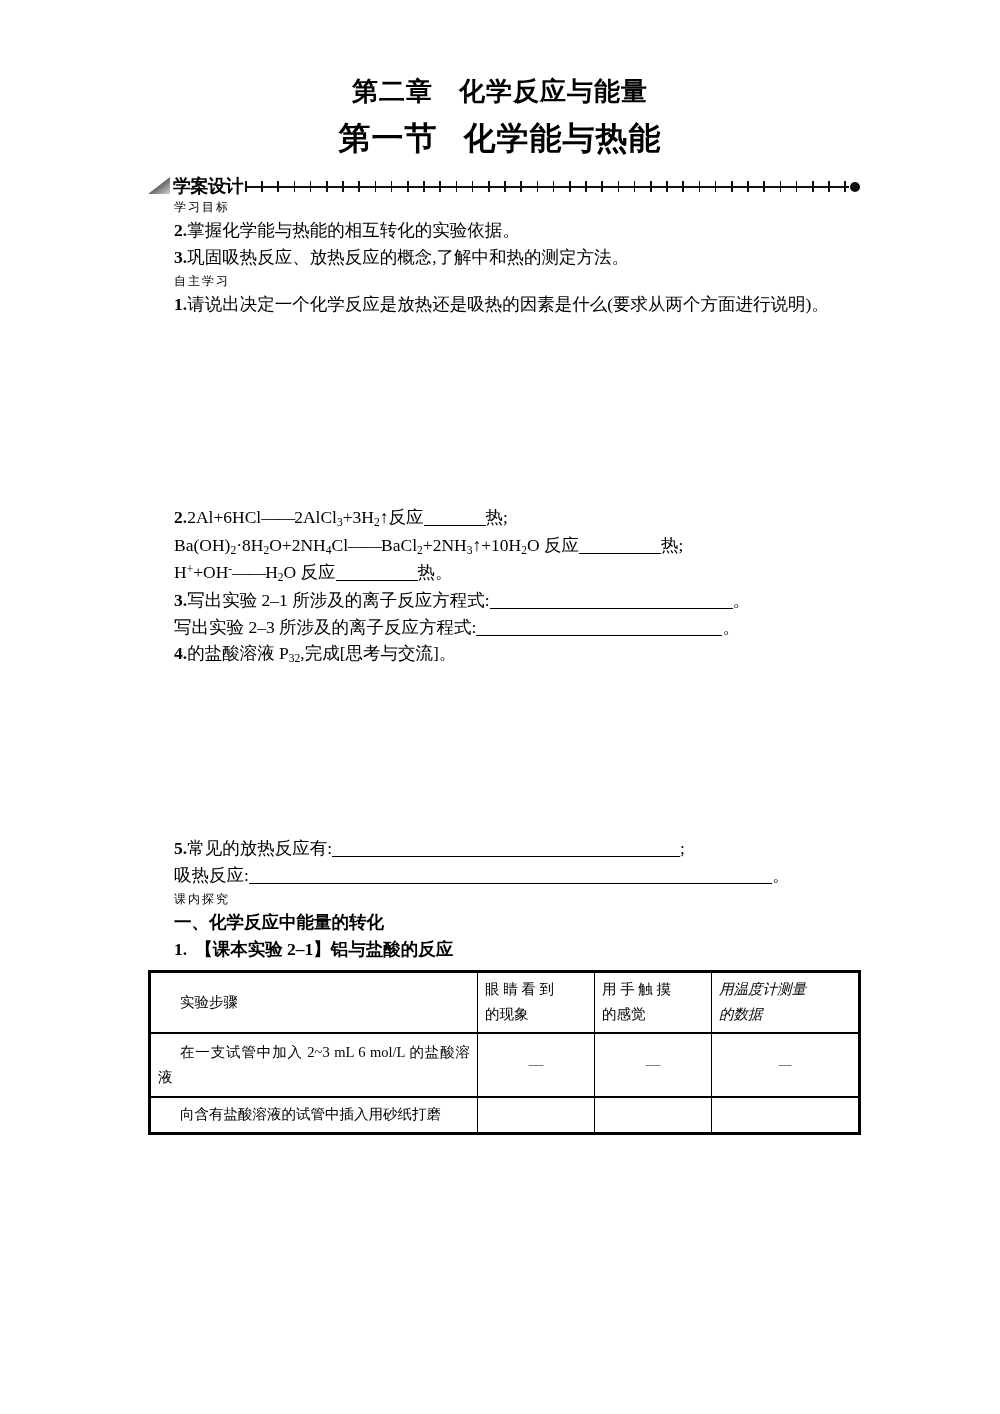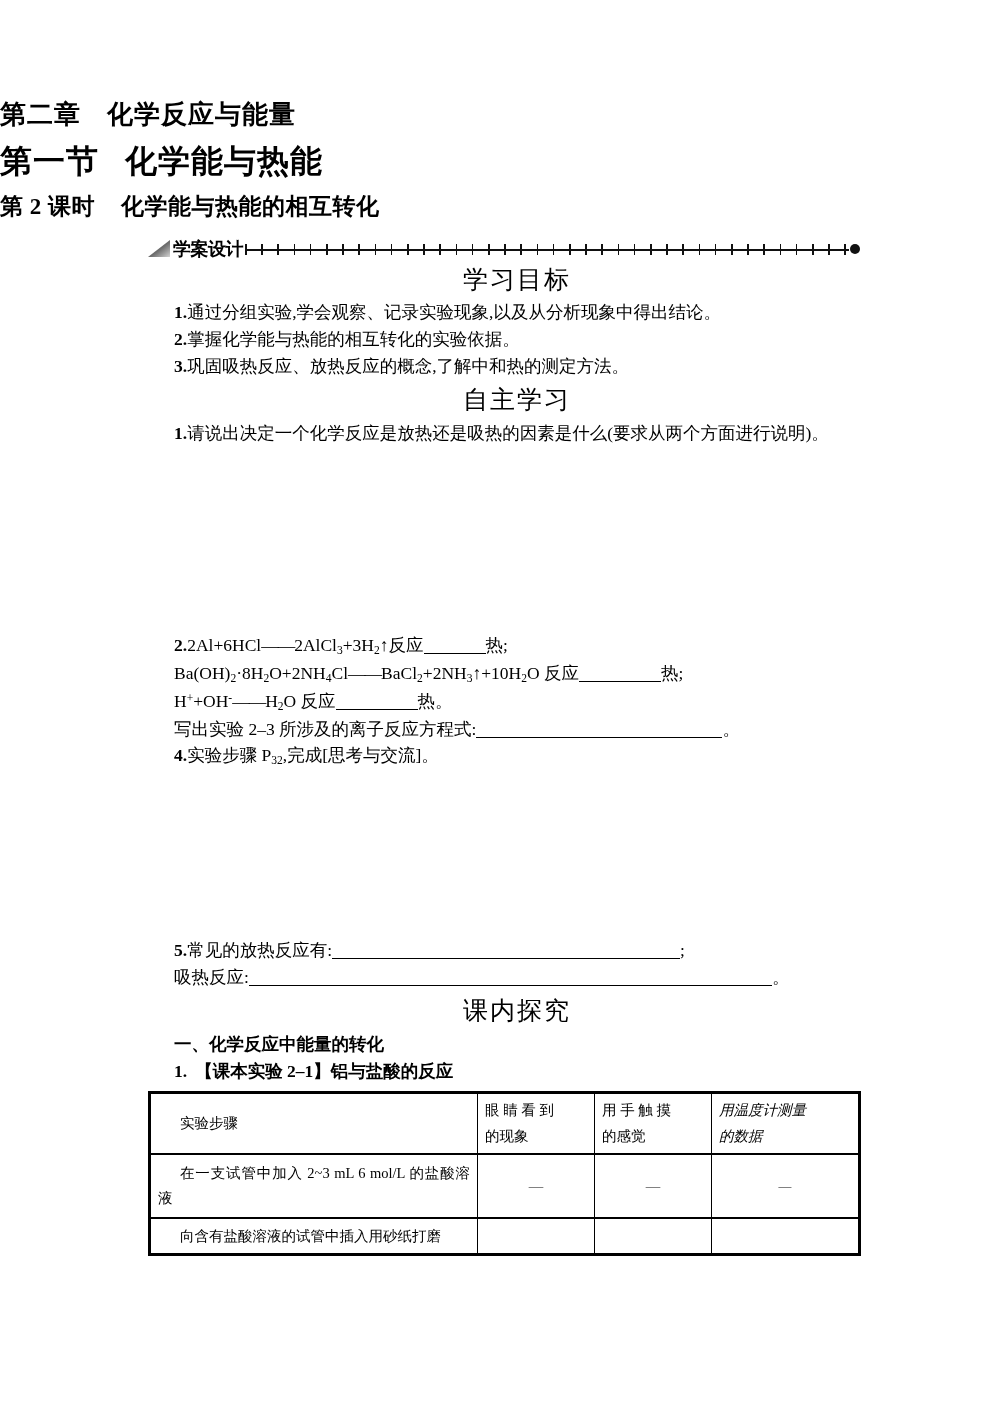--- a/index.html
+++ b/index.html
@@ -8,21 +8,21 @@
     width: 1000px;
     height: 1414px;
     background: #ffffff;
     font-family: "Liberation Serif", "DejaVu Serif", serif;
     color: #000000;
     overflow: hidden;
   }
   .page { position: relative; width: 1000px; height: 1414px; padding: 0; }
 
   
-  .title-block { padding-top: 99px; text-align: left; }
+  .title-block { padding-top: 76px; text-align: center; }
   .chapter-title {
     font-size: 26px;
     font-weight: bold;
     letter-spacing: 1px;
     line-height: 1.25;
   }
   .section-title {
     font-size: 32px;
     font-weight: bold;
     letter-spacing: 1px;
@@ -93,22 +93,21 @@
   }
 
   
   .body-col {
     position: relative;
     margin-left: 148px;
     width: 712px;
     padding-left: 26px;
   }
   .centered-head {
-    text-align: center;
-    font-size: 25px;
+    font-size: 12px;
     line-height: 1.5;
     letter-spacing: 2px;
     margin: 2px 0 1px 0;
   }
   .para {
     font-size: 17.5px;
     line-height: 1.52;
     white-space: nowrap;
     letter-spacing: 0px;
   }
@@ -166,21 +165,20 @@
   .step-indent { text-indent: 22px; }
 </style>
 </head>
 <body>
 
 <div class="page">
 
   <div class="title-block">
     <div class="chapter-title"><span>第二章</span><span class="t-gap"></span><span>化学反应与能量</span></div>
     <div class="section-title"><span>第一节</span><span class="t-gap"></span><span>化学能与热能</span></div>
-    <div class="lesson-title"><span>第 2 课时</span><span class="t-gap"></span><span>化学能与热能的相互转化</span></div>
   </div>
 
   <div class="band">
     <svg class="band-tri" viewBox="0 0 22 17">
       <defs>
         <linearGradient id="trigrad" x1="0" y1="0" x2="1" y2="1">
           <stop offset="0%" stop-color="#2b2b2b"></stop>
           <stop offset="55%" stop-color="#6e6e6e"></stop>
           <stop offset="100%" stop-color="#d4d4d4"></stop>
         </linearGradient>
@@ -192,39 +190,39 @@
       <div class="axis"></div>
       <div class="ticks"></div>
       <div class="dot"></div>
     </div>
   </div>
 
   <div class="body-col">
 
     <div class="centered-head">学习目标</div>
 
-    <div class="para"><span class="num">1.</span><span>通过分组实验,学会观察、记录实验现象,以及从分析现象中得出结论。</span></div>
     <div class="para"><span class="num">2.</span><span>掌握化学能与热能的相互转化的实验依据。</span></div>
     <div class="para"><span class="num">3.</span><span>巩固吸热反应、放热反应的概念,了解中和热的测定方法。</span></div>
 
     <div class="centered-head">自主学习</div>
 
     <div class="para"><span class="num">1.</span><span>请说出决定一个化学反应是放热还是吸热的因素是什么(要求从两个方面进行说明)。</span></div>
 
     <div style="height:186px"></div>
 
     <div class="para eq"><span class="num">2.</span><span>2Al+6HCl</span><span class="dash">——</span><span>2AlCl</span><sub>3</sub><span>+3H</span><sub>2</sub><span>↑反应</span><span class="blank" style="width:62px"></span><span>热;</span></div>
 
     <div class="para eq"><span>Ba(OH)</span><sub>2</sub><span>·8H</span><sub>2</sub><span>O+2NH</span><sub>4</sub><span>Cl</span><span class="dash">——</span><span>BaCl</span><sub>2</sub><span>+2NH</span><sub>3</sub><span>↑+10H</span><sub>2</sub><span>O 反应</span><span class="blank" style="width:82px"></span><span>热;</span></div>
 
     <div class="para eq"><span>H</span><sup>+</sup><span>+OH</span><sup>-</sup><span class="dash">——</span><span>H</span><sub>2</sub><span>O 反应</span><span class="blank" style="width:82px"></span><span>热。</span></div>
 
+    <div class="para"><span class="num">3.</span><span>写出实验 2–1 所涉及的离子反应方程式:</span><span class="blank" style="width:243px"></span><span>。</span></div>
     <div class="para"><span>写出实验 2–3 所涉及的离子反应方程式:</span><span class="blank" style="width:246px"></span><span>。</span></div>
 
-    <div class="para"><span class="num">4.</span><span>实验步骤 P</span><sub>32</sub><span>,完成[思考与交流]。</span></div>
+    <div class="para"><span class="num">4.</span><span>的盐酸溶液 P</span><sub>32</sub><span>,完成[思考与交流]。</span></div>
 
     <div style="height:167px"></div>
 
     <div class="para"><span class="num">5.</span><span>常见的放热反应有:</span><span class="blank" style="width:348px"></span><span>;</span></div>
     <div class="para"><span>吸热反应:</span><span class="blank" style="width:523px"></span><span>。</span></div>
 
     <div class="centered-head">课内探究</div>
 
     <div class="sub-head"><span>一、</span><span>化学反应中能量的转化</span></div>
     <div class="sub-head"><span>1.</span><span class="t-gap-sm"></span><span>【课本实验 2–1】铝与盐酸的反应</span></div>

